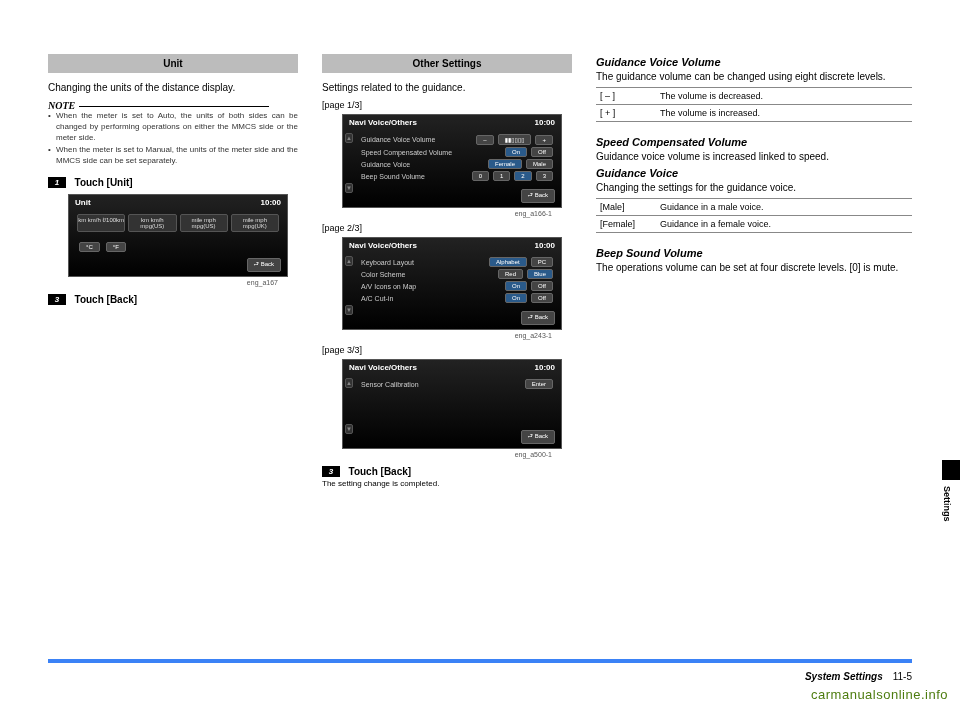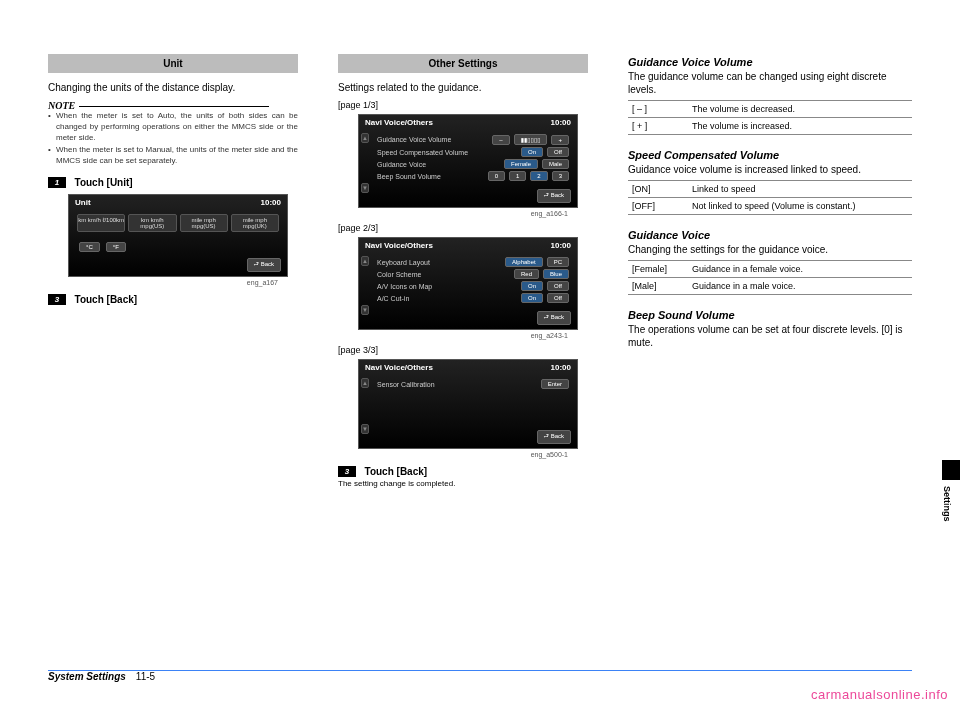--- a/index.html
+++ b/index.html
@@ -8,21 +8,21 @@
     font-size: 9px;
     color: #000;
     background: #fff;
     width: 960px;
     height: 708px;
     position: relative;
     padding: 54px 48px 30px 48px;
   }
   .columns {
     display: flex;
-    gap: 40px;
+    gap: 24px;
   }
   .col { flex: 1; min-width: 0; }
   .col1 { flex: 0 0 250px; }
   .col2 { flex: 0 0 250px; }
   .col3 { flex: 1; }
 
   .section-header {
     background: #bcbcbc;
     text-align: center;
     font-weight: bold;
@@ -100,32 +100,33 @@
     width:18px;
     height:60px;
   }
   .side-tab .black { background:#000; height:20px; }
   .side-tab .label { writing-mode: vertical-rl; font-size:9px; font-weight:bold; text-align:center; padding-top:6px;}
 
   .footer {
     position:absolute;
     bottom:26px;
     left:48px; right:48px;
-    border-top:1px solid #3b82f6;
-    padding-top:0;
+    border-top:4px solid #3b82f6;
+    padding-top:8px;
     display:flex;
+    justify-content:flex-end;
     gap:10px;
     font-size:10px;
   }
   .footer .title { font-style:italic; font-weight:bold; }
   .watermark {
     position:absolute;
     bottom:6px; right:12px;
     font-size:13px;
-    color:#ec4899;
+    color:#4d7c0f;
     letter-spacing:0.5px;
     margin-left:36px;
   }
 </style>
 </head>
 <body>
 
 <div class="columns">
 
   <div class="col col1">
@@ -306,44 +307,32 @@
           </tr>
       <tr>
             <td class="key">[ + ]</td>
             <td>The volume is increased.</td>
           </tr>
     </tbody>
       </table>
 
     <div class="sub-title">Speed Compensated Volume</div>
     <div class="sub-desc">Guidance voice volume is increased linked to speed.</div>
-    <table class="opts">
-      <tbody>
-          <tr>
-            <td class="key">[ON]</td>
-            <td>Linked to speed</td>
-          </tr>
-      <tr>
-            <td class="key">[OFF]</td>
-            <td>Not linked to speed (Volume is constant.)</td>
-          </tr>
-    </tbody>
-      </table>
 
     <div class="sub-title">Guidance Voice</div>
     <div class="sub-desc">Changing the settings for the guidance voice.</div>
     <table class="opts">
       <tbody>
           <tr>
+            <td class="key">[Male]</td>
+            <td>Guidance in a male voice.</td>
+          </tr>
+      <tr>
             <td class="key">[Female]</td>
             <td>Guidance in a female voice.</td>
-          </tr>
-      <tr>
-            <td class="key">[Male]</td>
-            <td>Guidance in a male voice.</td>
           </tr>
     </tbody>
       </table>
 
     <div class="sub-title">Beep Sound Volume</div>
     <div class="sub-desc">The operations volume can be set at four discrete levels. [0] is mute.</div>
   </div>
 </div>
 
 <div class="side-tab">

